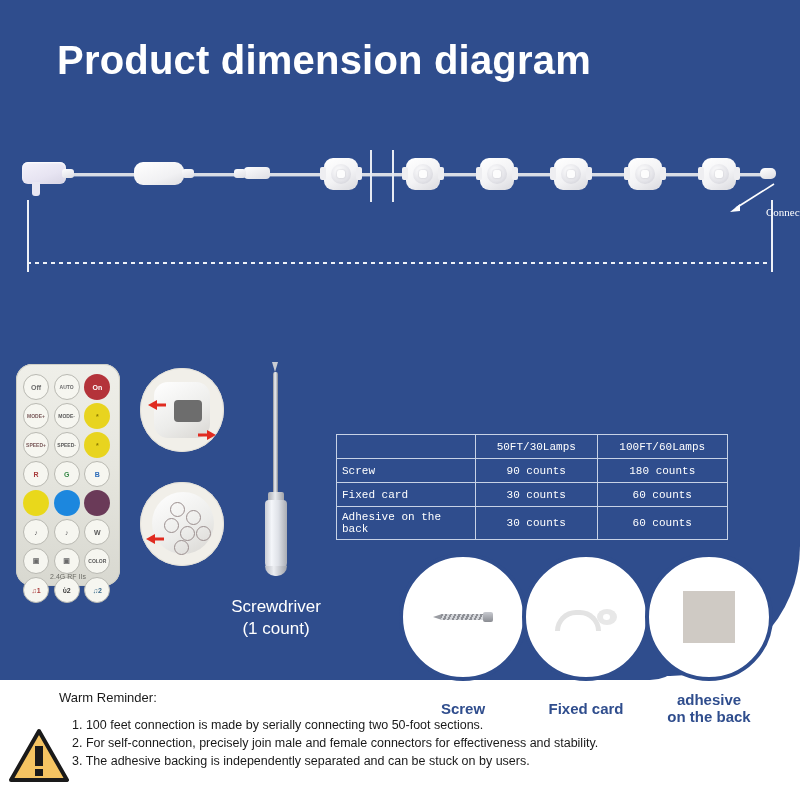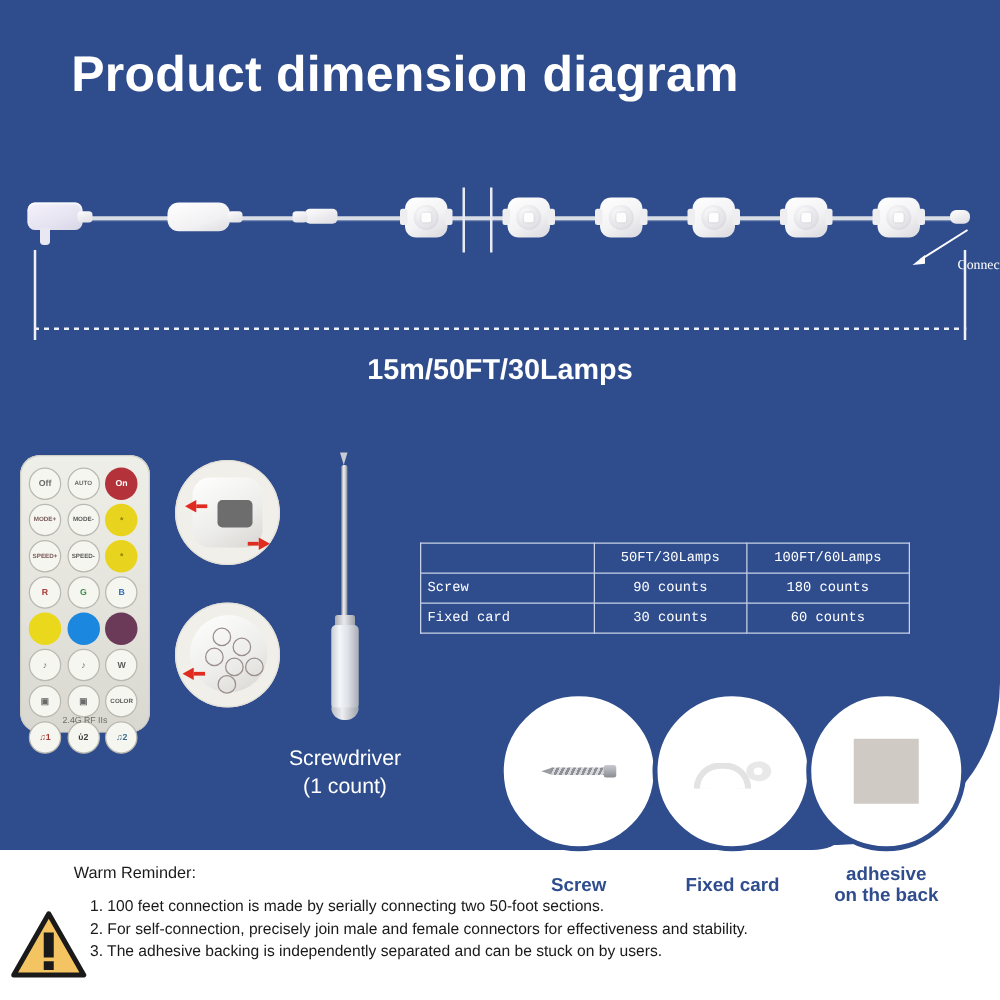--- a/index.html
+++ b/index.html
@@ -294,21 +294,20 @@
       <line x1="46" y1="2" x2="8" y2="26" stroke="#ffffff" stroke-width="1.6"></line>
       <polygon points="2,30 12,22 12,29" fill="#ffffff"></polygon>
     </svg>
     <div class="connector-label" style="left:718px;top:66px;margin-left:48px;">Connector</div>
   </div>
 
   <div class="dimv" style="left:27px;top:200px;height:72px;"></div>
   <div class="dimv" style="left:771px;top:200px;height:72px;"></div>
   <div class="dimdots" style="left:27px;top:262px;width:746px;"></div>
 
-  <div class="dimtext" style="top:282px;">15m/50FT/30Lamps</div>
 
   <div class="remote">
     <div class="remote-grid" id="remote-grid">
         <div class="btn" style="background: rgb(246, 246, 240); color: rgb(106, 106, 106);">
           <span>Off</span>
         </div>
         <div class="btn" style="background: rgb(246, 246, 240); color: rgb(106, 106, 106);">
           <span style="font-size: 5px;">AUTO</span>
         </div>
         <div class="btn filled" style="background: rgb(180, 51, 58); color: rgb(255, 255, 255); border: none;">
@@ -431,20 +430,25 @@
       <tr>
         <td class="rowhead">Screw</td>
         <td>90  counts</td>
         <td>180  counts</td>
       </tr>
       <tr>
         <td class="rowhead">Fixed card</td>
         <td>30  counts</td>
         <td>60  counts</td>
       </tr>
+      <tr>
+        <td class="rowhead">Adhesive on the back</td>
+        <td>30  counts</td>
+        <td>60  counts</td>
+      </tr>
     </tbody>
   </table>
 
   <div class="acc" style="left:399px;top:553px;">
     <div class="screw-img">
       <div class="screw-point"></div>
       <div class="screw-shank"></div>
       <div class="screw-head"></div>
     </div>
   </div>

